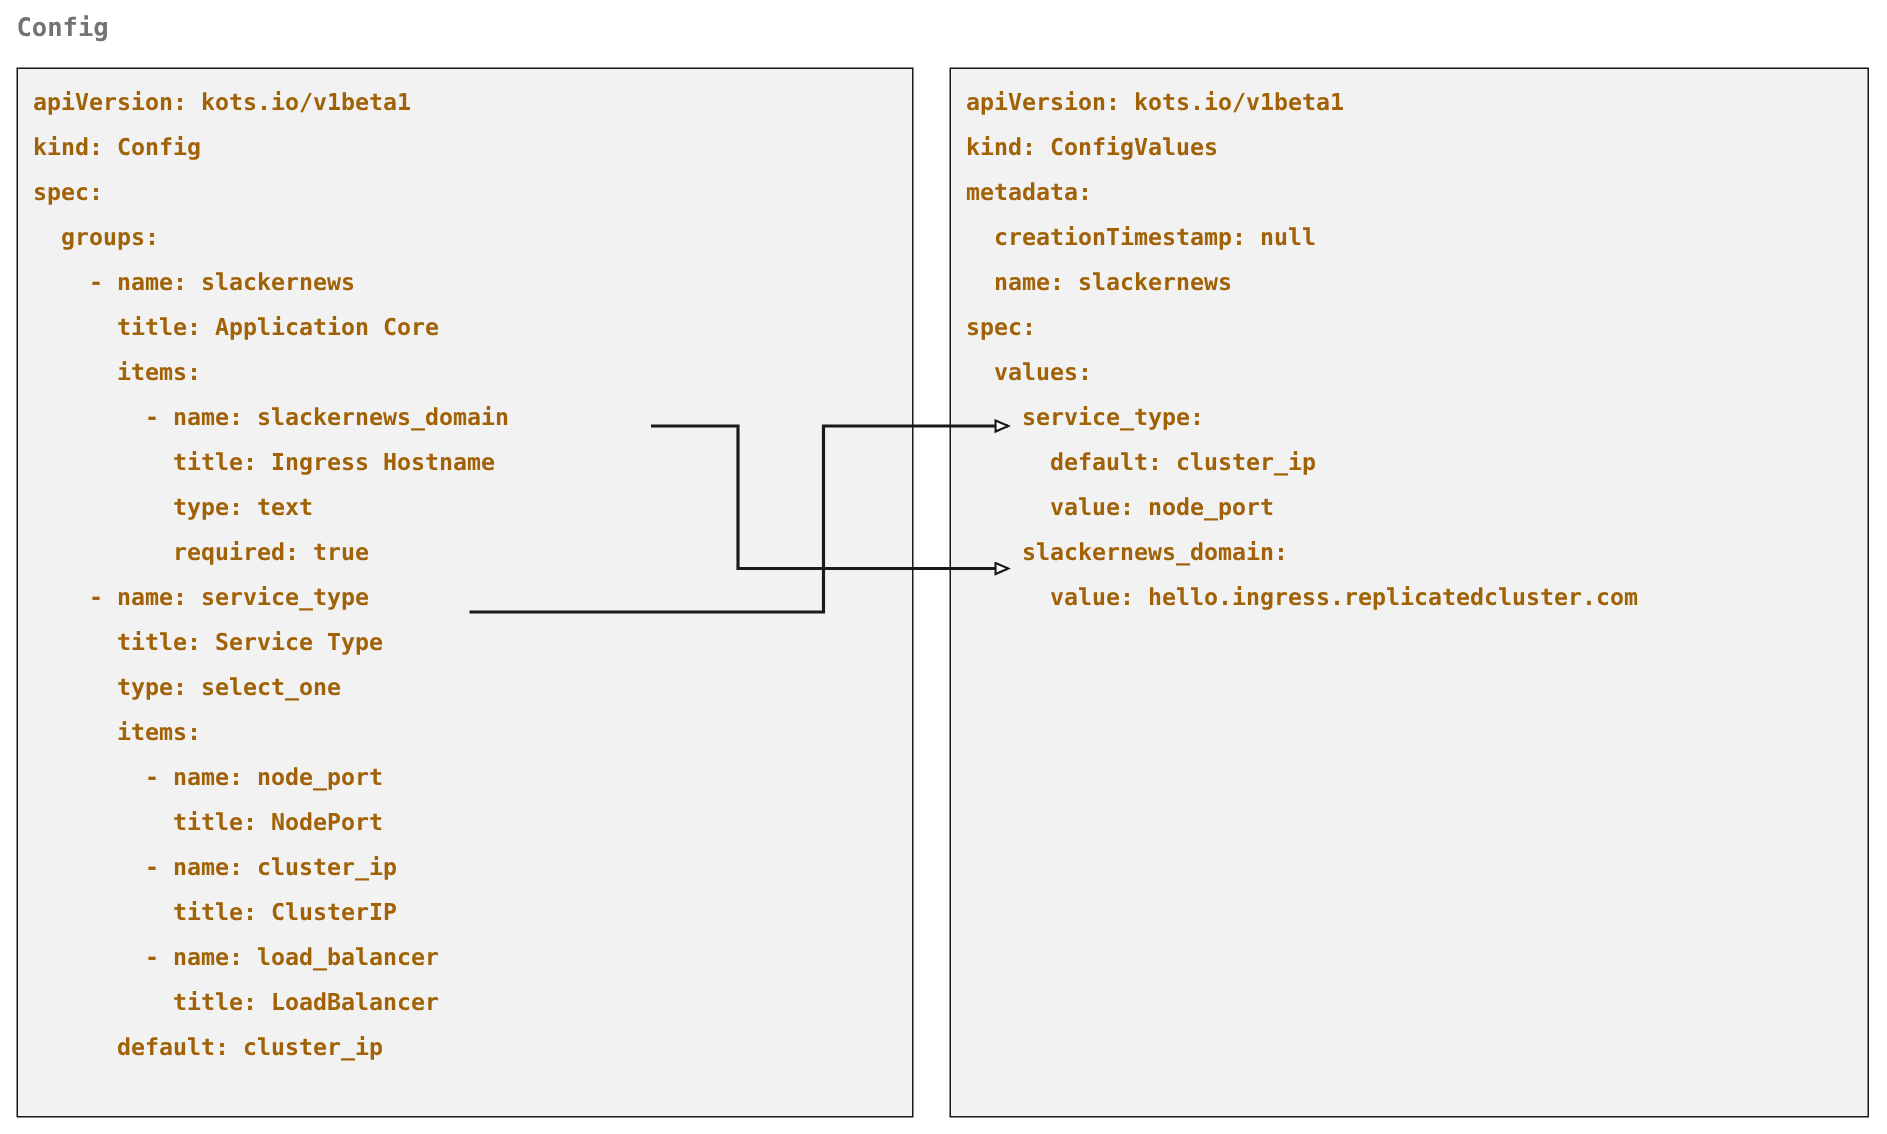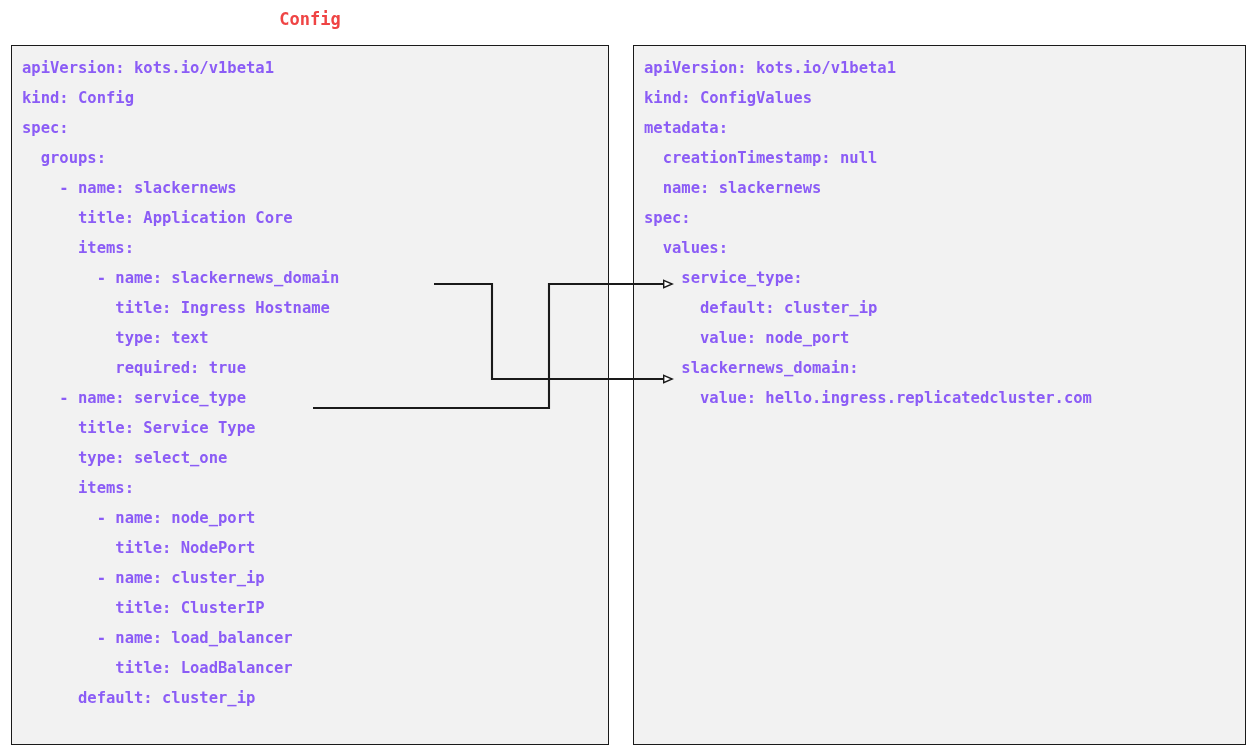--- a/index.html
+++ b/index.html
@@ -23,22 +23,21 @@
   }
 
   
   .panel-title {
     position: absolute;
     top: 8px;
     font-family: "DejaVu Sans Mono", "Liberation Mono", monospace;
     font-weight: bold;
     font-size: 17px;
     line-height: 22px;
-    color: #ef4444;
-    text-align: center;
+    color: #737373;
     white-space: pre;
   }
   #title-config      { left: 11px;  width: 598px; }
   #title-configvalues{ left: 633px; width: 613px; }
 
   
   .panel {
     position: absolute;
     background: #f2f2f2;
     border: 1.6px solid #1a1a1a;
@@ -61,21 +60,21 @@
   .yaml {
     position: absolute;
     left: 10px;
     top: 7px;
     right: 2px;
     margin: 0;
     font-family: "DejaVu Sans Mono", "Liberation Mono", monospace;
     font-weight: bold;
     font-size: 15.5px;
     line-height: 30px;
-    color: #8b5cf6;
+    color: #a16207;
     white-space: pre;
     letter-spacing: 0px;
   }
 
   
   #connectors {
     position: absolute;
     left: 0; top: 0;
     width: 1258px;
     height: 756px;

